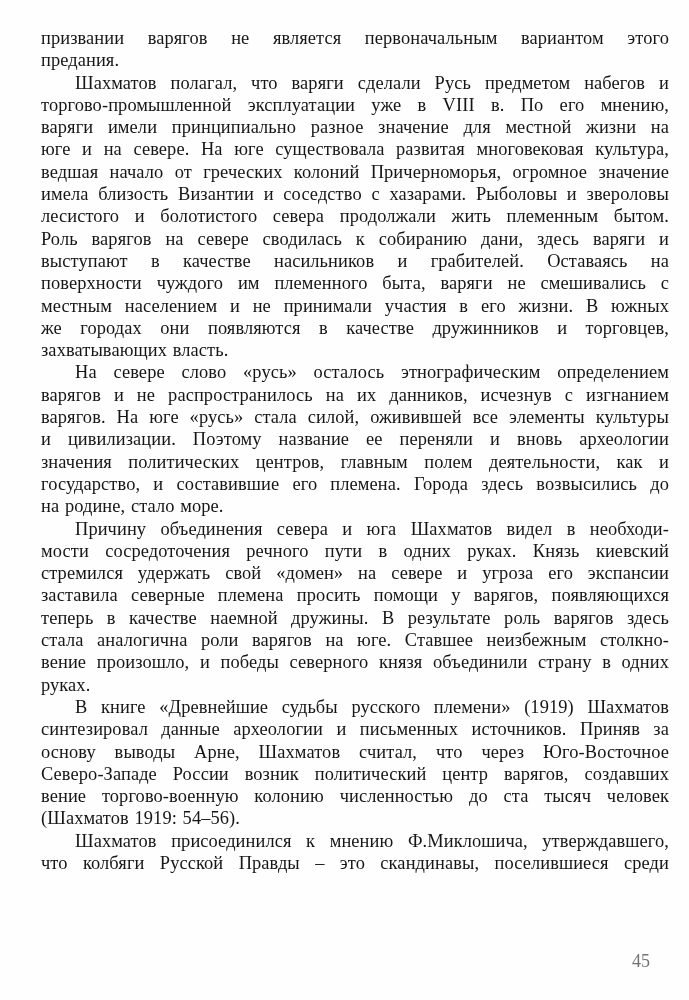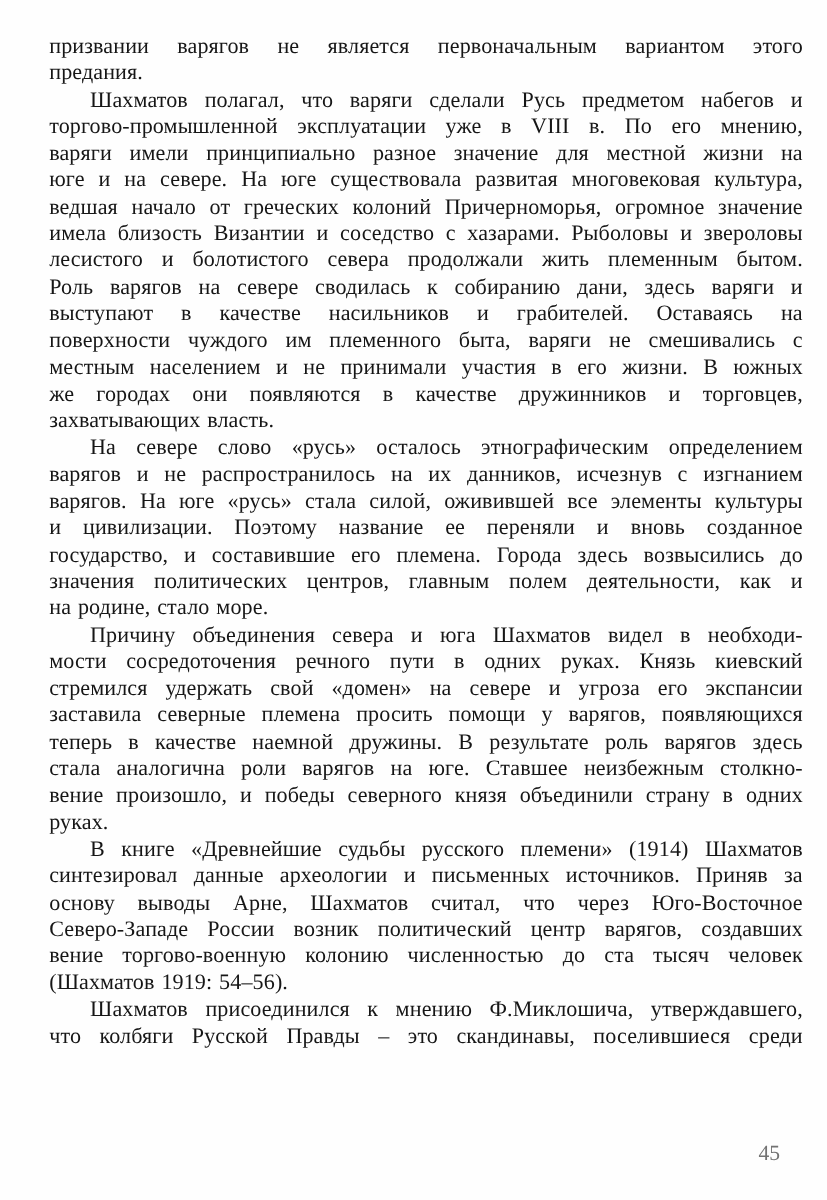--- a/index.html
+++ b/index.html
@@ -66,37 +66,37 @@
         <div class="line">выступают в качестве насильников и грабителей. Оставаясь на</div>
         <div class="line">поверхности чуждого им племенного быта, варяги не смешивались с</div>
         <div class="line">местным населением и не принимали участия в его жизни. В южных</div>
         <div class="line">же городах они появляются в качестве дружинников и торговцев,</div>
         <div class="line lastline">захватывающих власть.</div>
       </div>
       <div class="paragraph">
         <div class="line indent">На севере слово «русь» осталось этнографическим определением</div>
         <div class="line">варягов и не распространилось на их данников, исчезнув с изгнанием</div>
         <div class="line">варягов. На юге «русь» стала силой, оживившей все элементы культуры</div>
-        <div class="line">и цивилизации. Поэтому название ее переняли и вновь созданное</div>
+        <div class="line">и цивилизации. Поэтому название ее переняли и вновь археологии</div>
+        <div class="line">значения политических центров, главным полем деятельности, как и</div>
         <div class="line">государство, и составившие его племена. Города здесь возвысились до</div>
-        <div class="line">значения политических центров, главным полем деятельности, как и</div>
         <div class="line lastline">на родине, стало море.</div>
       </div>
       <div class="paragraph">
         <div class="line indent">Причину объединения севера и юга Шахматов видел в необходи-</div>
         <div class="line">мости сосредоточения речного пути в одних руках. Князь киевский</div>
         <div class="line">стремился удержать свой «домен» на севере и угроза его экспансии</div>
         <div class="line">заставила северные племена просить помощи у варягов, появляющихся</div>
         <div class="line">теперь в качестве наемной дружины. В результате роль варягов здесь</div>
         <div class="line">стала аналогична роли варягов на юге. Ставшее неизбежным столкно-</div>
         <div class="line">вение произошло, и победы северного князя объединили страну в одних</div>
         <div class="line lastline">руках.</div>
       </div>
       <div class="paragraph">
-        <div class="line indent">В книге «Древнейшие судьбы русского племени» (1914) Шахматов</div>
+        <div class="line indent">В книге «Древнейшие судьбы русского племени» (1919) Шахматов</div>
         <div class="line">синтезировал данные археологии и письменных источников. Приняв за</div>
         <div class="line">основу выводы Арне, Шахматов считал, что через Юго-Восточное</div>
         <div class="line">Северо-Западе России возник политический центр варягов, создавших</div>
         <div class="line">вение торгово-военную колонию численностью до ста тысяч человек</div>
         <div class="line lastline">(Шахматов 1919: 54–56).</div>
       </div>
       <div class="paragraph">
         <div class="line indent">Шахматов присоединился к мнению Ф.Миклошича, утверждавшего,</div>
         <div class="line">что колбяги Русской Правды – это скандинавы, поселившиеся среди</div>
       </div>

